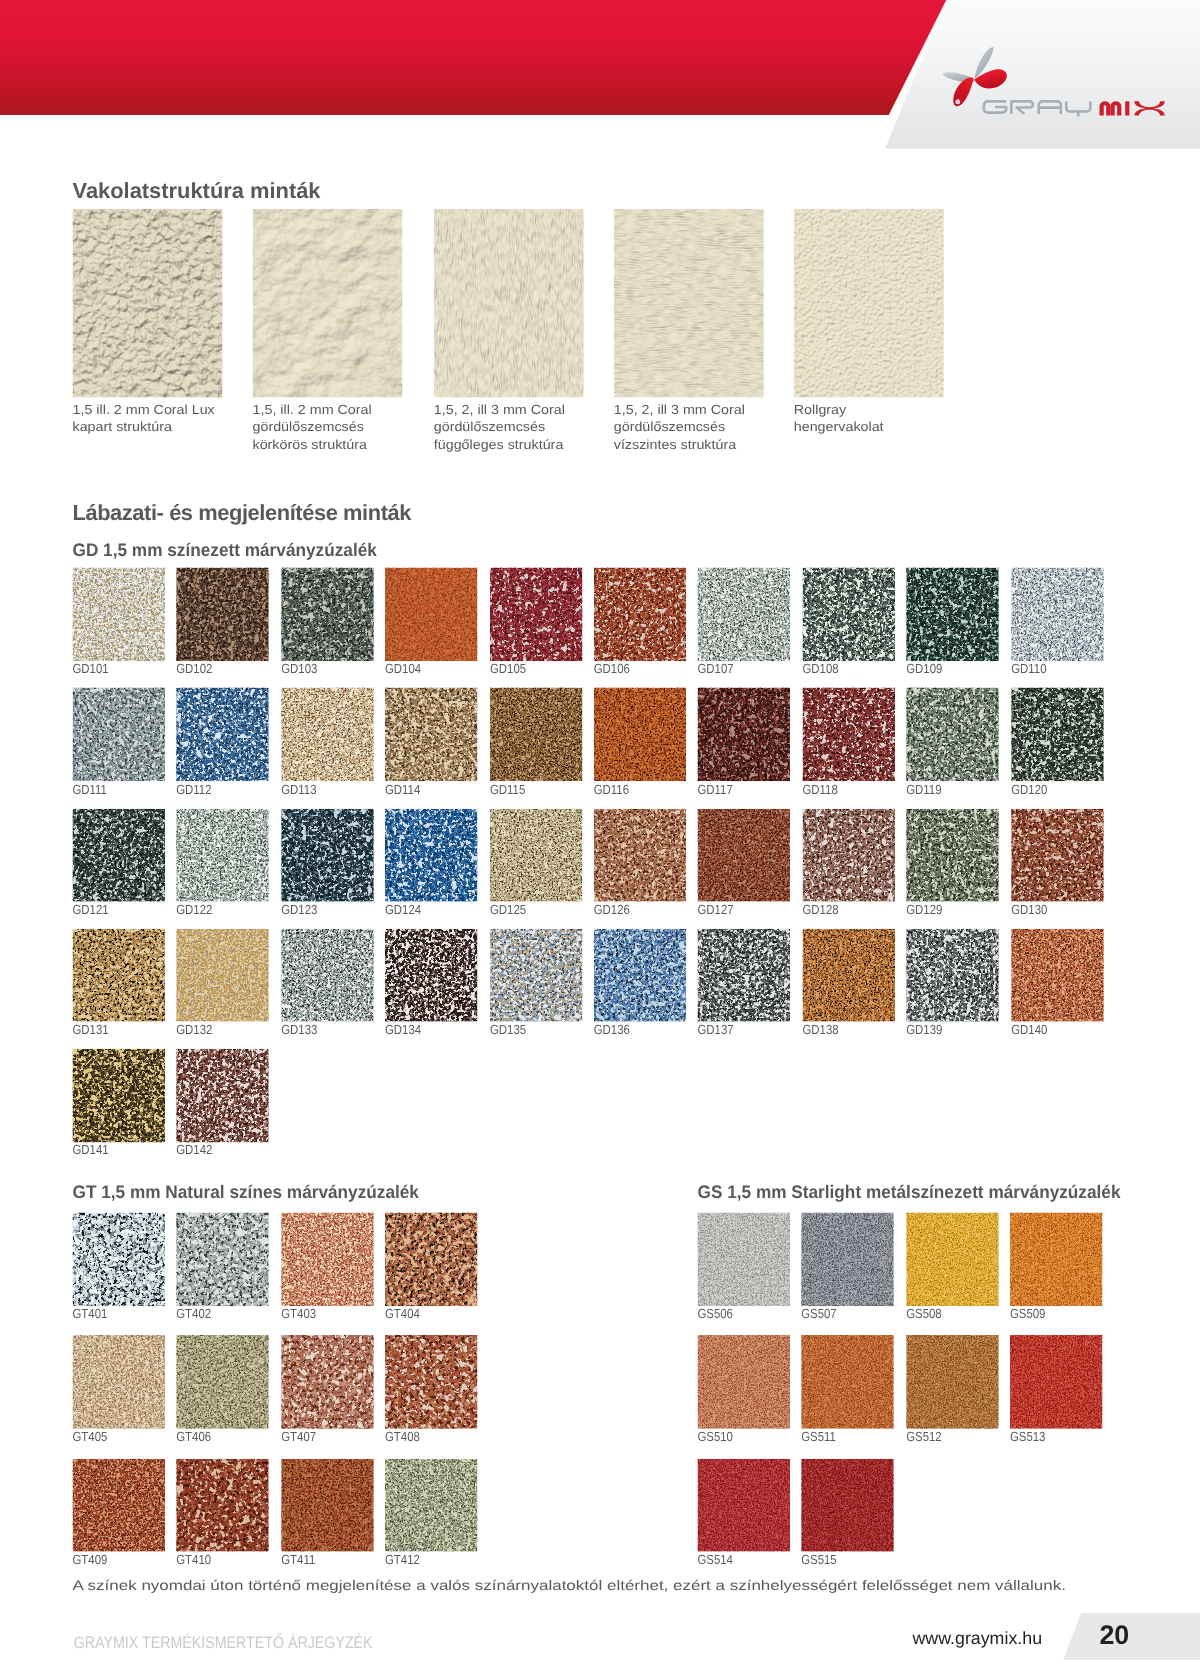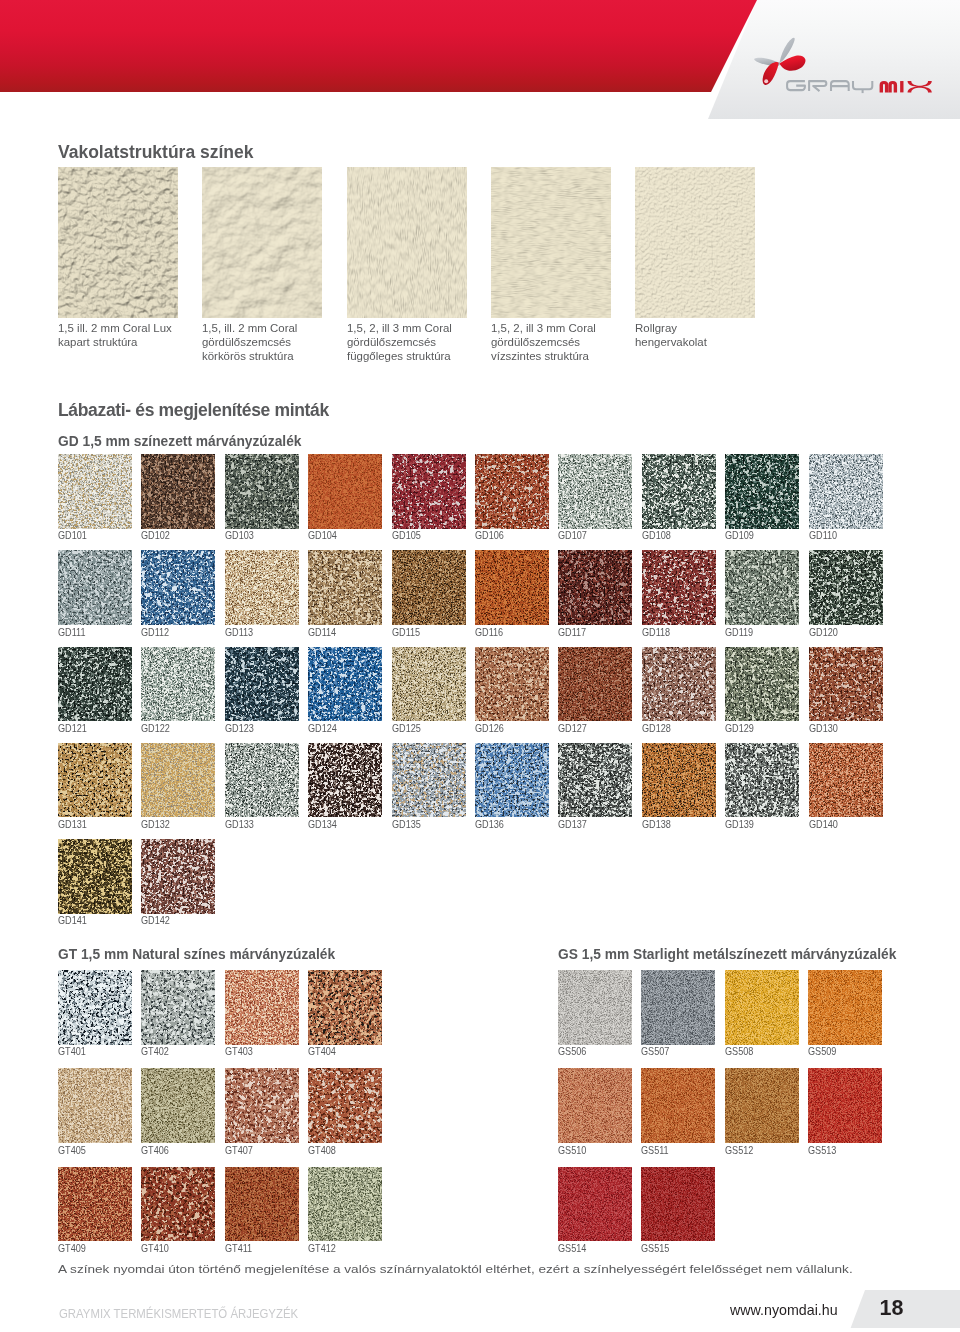--- a/index.html
+++ b/index.html
@@ -100,21 +100,21 @@
  <path d="M93.6 16.4 V8.9 A3.85 3.85 0 0 1 97.45 5.05 A3.85 3.85 0 0 1 101.3 8.9 V16.4 H98.3 V9.0 A0.9 0.9 0 0 0 97.45 8.1 A0.9 0.9 0 0 0 96.6 9.0 V16.4Z"></path>
  <path d="M101.3 16.4 V8.9 A3.85 3.85 0 0 1 105.15 5.05 A3.85 3.85 0 0 1 109.0 8.9 V16.4 H106.0 V9.0 A0.9 0.9 0 0 0 105.15 8.1 A0.9 0.9 0 0 0 104.3 9.0 V16.4Z"></path>
  <rect x="111.7" y="5.05" width="2.95" height="11.35"></rect>
  <path d="M118.2 5.05 H121.5 C121.5 8.45 125.6 9.75 128.9 9.75 C132.2 9.75 136.3 8.45 136.3 5.05 H139.6 C139.6 9.55 134.1 10.6 131.0 10.72 C134.1 10.85 139.6 11.9 139.6 16.4 H136.3 C136.3 13.0 132.2 11.7 128.9 11.7 C125.6 11.7 121.5 13.0 121.5 16.4 H118.2 C118.2 11.9 123.7 10.85 126.8 10.72 C123.7 10.6 118.2 9.55 118.2 5.05Z"></path>
 </g>
 </svg>
         </div>
     </div>
   </div>
 
-  <div class="sec-title h1" style="left:58px;top:142px">Vakolatstruktúra színek</div>
+  <div class="sec-title h1" style="left:58px;top:142px">Vakolatstruktúra minták</div>
   <div class="tex" style="left:58.0px;top:167px">
       <svg xmlns="http://www.w3.org/2000/svg" width="120" height="151" viewBox="0 0 120 151">
         <filter id="p0" x="0" y="0" width="100%" height="100%">
           <feTurbulence type="fractalNoise" baseFrequency="0.16" numOctaves="3" seed="13" result="n"></feTurbulence>
           <feDiffuseLighting in="n" lighting-color="#e8e1c8" surfaceScale="3.60" diffuseConstant="1">
             <feDistantLight azimuth="250" elevation="66"></feDistantLight>
           </feDiffuseLighting>
         </filter>
         <rect width="120" height="151" fill="#e8e1c8"></rect>
         <rect width="120" height="151" filter="url(#p0)"></rect>
@@ -2176,17 +2176,17 @@
           </feMerge>
         </filter>
         <rect width="74" height="75" fill="#9c1e1e"></rect>
         <rect width="74" height="75" filter="url(#c64)"></rect>
       </svg>
     </div>
   <div class="chip-lab" style="left:641.4px;top:1243.0px">GS515</div>
 
   <div class="disc">A színek nyomdai úton történő megjelenítése a valós színárnyalatoktól eltérhet, ezért a színhelyességért felelősséget nem vállalunk.</div>
   <div class="ft-left">GRAYMIX TERMÉKISMERTETŐ ÁRJEGYZÉK</div>
-  <div class="ft-web">www.nyomdai.hu</div>
+  <div class="ft-web">www.graymix.hu</div>
   <div class="ft-tab"></div>
-  <div class="ft-page">18</div>
+  <div class="ft-page">20</div>
 
 </div>
 
 </body></html>

